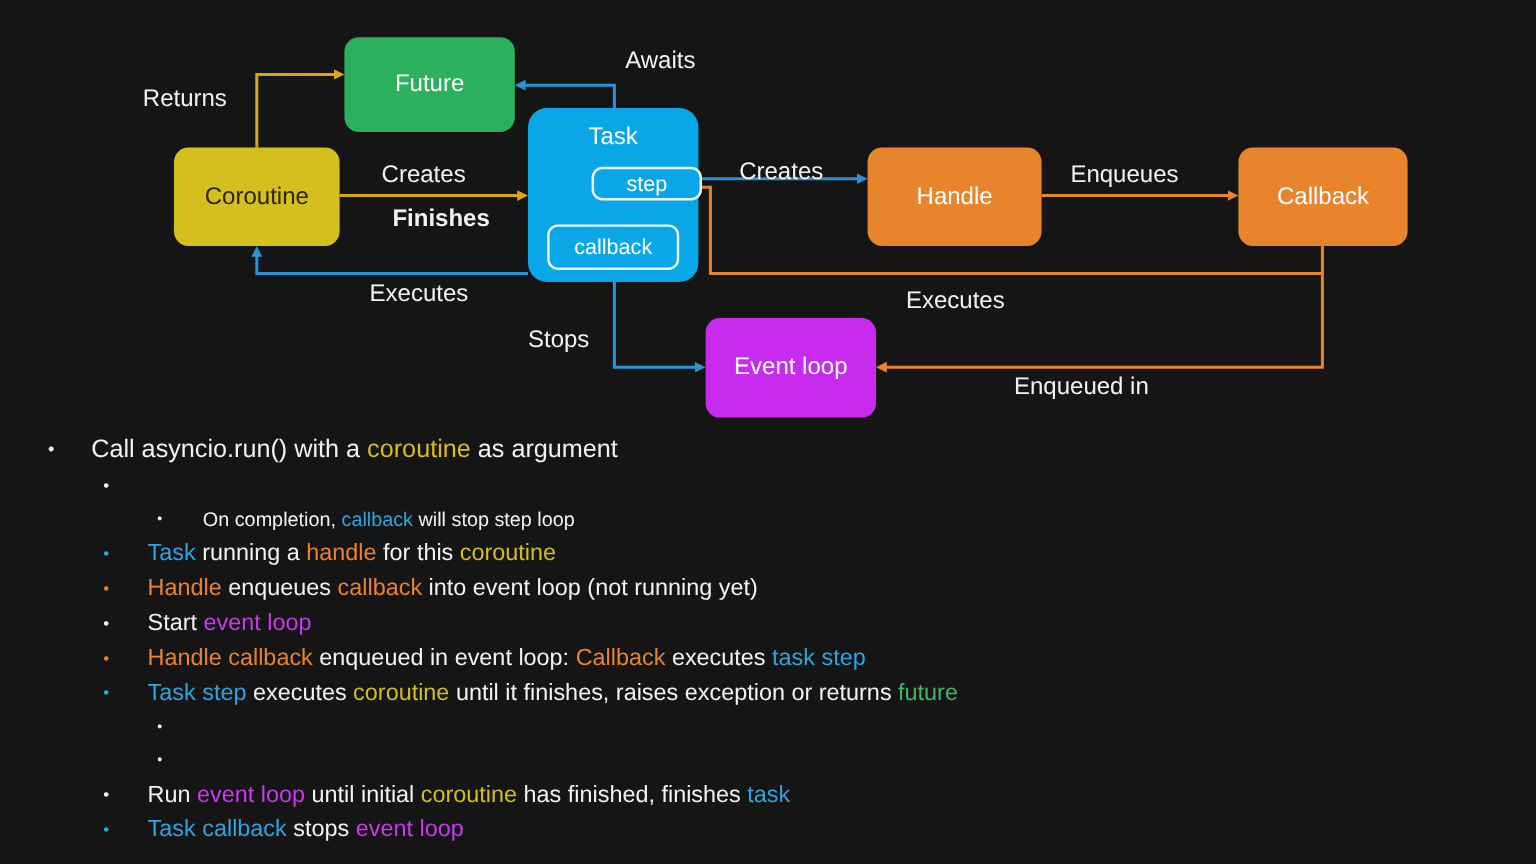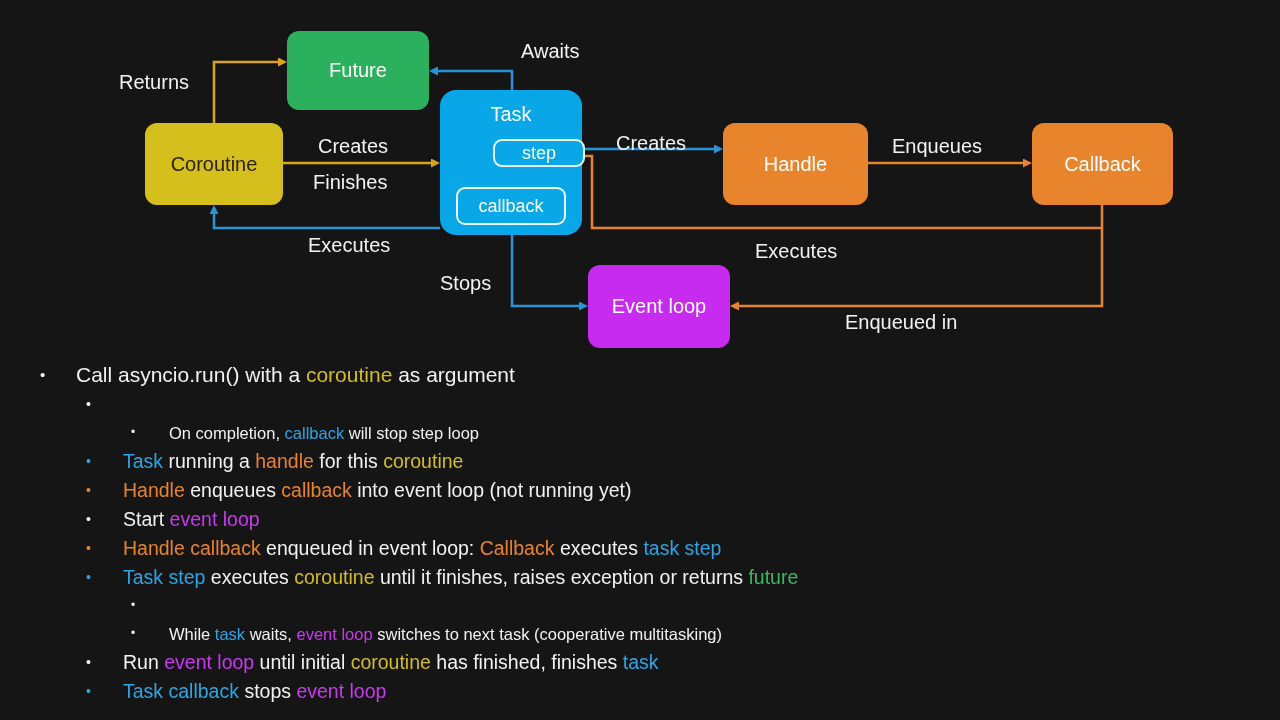--- a/index.html
+++ b/index.html
@@ -38,21 +38,21 @@
   #node-task-callback{left:16px;top:97px;width:110px;height:38px;}
   #node-handle{left:723px;top:123px;width:145px;height:82px;background:var(--orange);}
   #node-callback{left:1032px;top:123px;width:141px;height:82px;background:var(--orange);}
   #node-event-loop{left:588px;top:265px;width:142px;height:83px;background:var(--magenta);}
   .edge-label{
     position:absolute;z-index:2;font-size:20px;color:var(--white);white-space:nowrap;
   }
   #lbl-returns{left:119px;top:71px;}
   #lbl-awaits{left:489px;top:40px;margin-left:32px;}
   #lbl-creates-task{left:318px;top:135px;}
-  #lbl-finishes{left:313px;top:171px;}
+  #lbl-finishes{left:327px;top:171px;font-weight:bold;}
   #lbl-creates-handle{left:616px;top:132px;}
   #lbl-enqueues{left:892px;top:135px;}
   #lbl-executes-coroutine{left:308px;top:234px;}
   #lbl-stops{left:440px;top:272px;}
   #lbl-executes-step{left:755px;top:240px;}
   #lbl-enqueued-in{left:845px;top:311px;}
   
   #bullet-list{position:absolute;left:0;top:360px;width:1280px;z-index:2;}
   .bullet-line{display:flex;align-items:center;}
   .bullet{flex:0 0 auto;font-size:0.72em;line-height:1;}
@@ -155,21 +155,20 @@
       </div>
       <div class="bullet-line lvl2">
         <span class="bullet c-blue">•</span>
         <span class="bullet-text"><span class="c-blue">Task step</span><span class="c-white"> executes </span><span class="c-yellow">coroutine</span><span class="c-white"> until it finishes, raises exception or returns </span><span class="c-green">future</span></span>
       </div>
       <div class="bullet-line lvl3">
         <span class="bullet c-white">•</span>
       </div>
       <div class="bullet-line lvl3">
         <span class="bullet c-white">•</span>
-        <span class="bullet-text"><span class="c-white">While </span><span class="c-blue">task</span><span class="c-white"> waits, </span><span class="c-magenta">event loop</span><span class="c-white"> switches to next task (cooperative multitasking)</span></span>
       </div>
       <div class="bullet-line lvl2">
         <span class="bullet c-white">•</span>
         <span class="bullet-text"><span class="c-white">Run </span><span class="c-magenta">event loop</span><span class="c-white"> until initial </span><span class="c-yellow">coroutine</span><span class="c-white"> has finished, finishes </span><span class="c-blue">task</span></span>
       </div>
       <div class="bullet-line lvl2">
         <span class="bullet c-blue">•</span>
         <span class="bullet-text"><span class="c-blue">Task callback</span><span class="c-white"> stops </span><span class="c-magenta">event loop</span></span>
       </div>
     </div>

